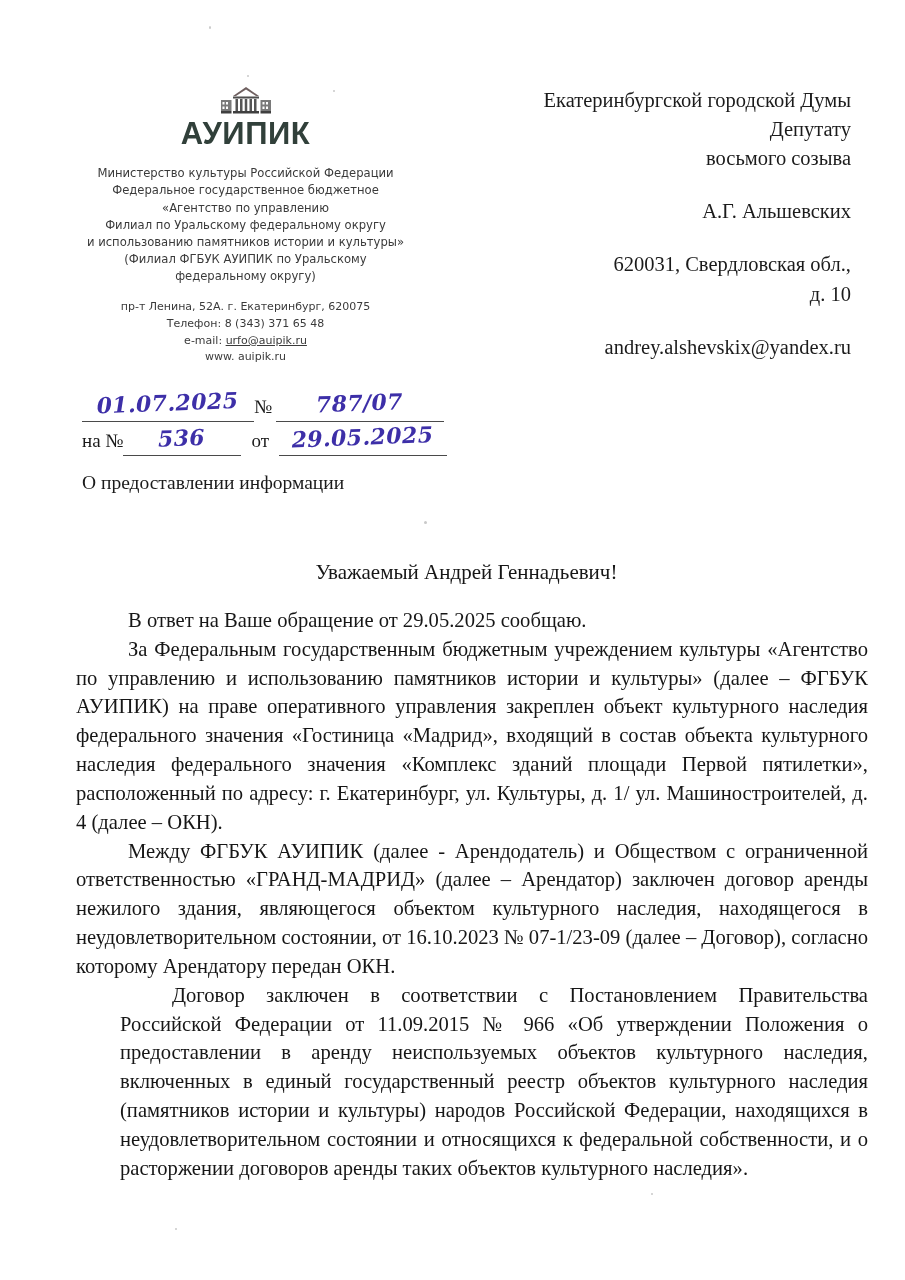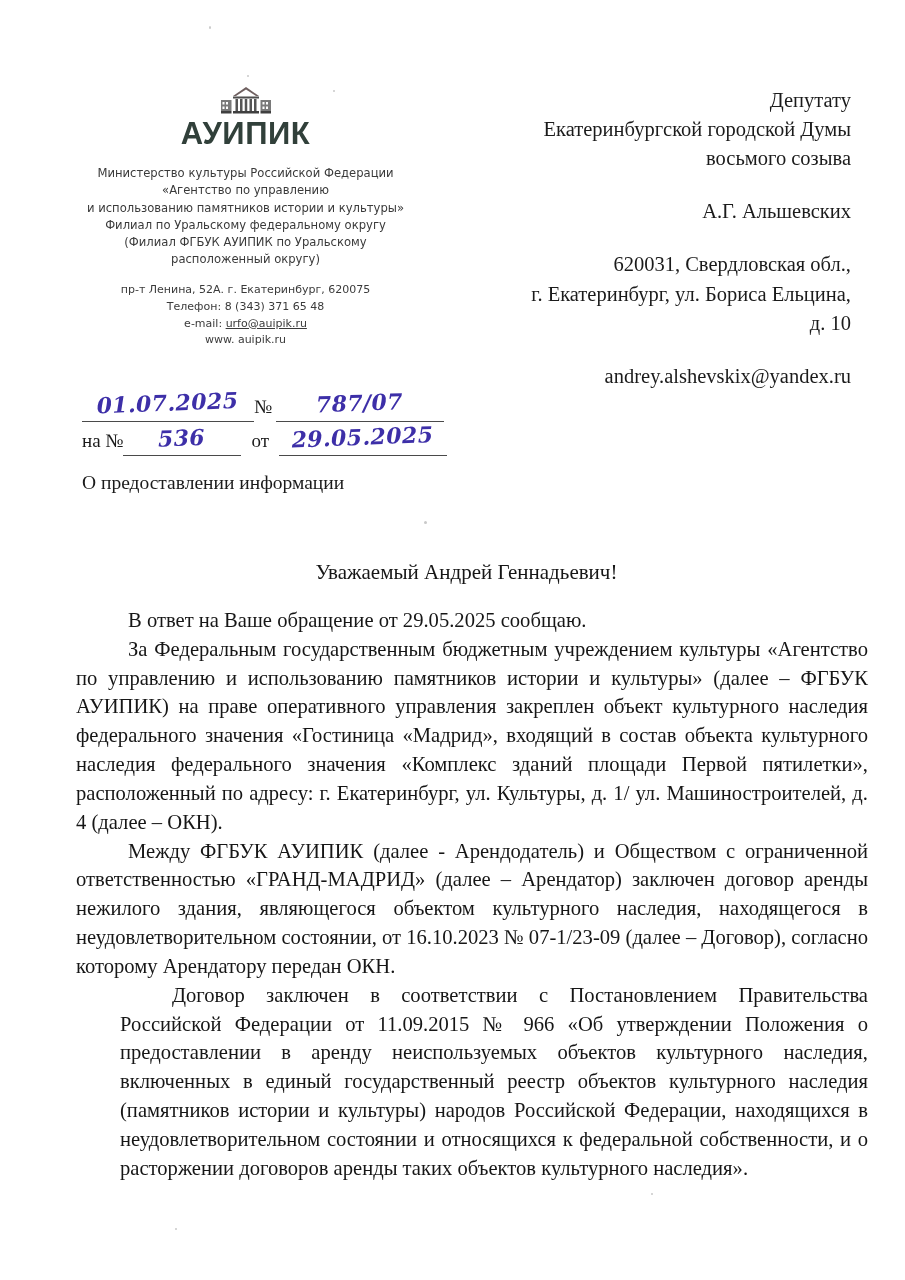--- a/index.html
+++ b/index.html
@@ -205,45 +205,45 @@
       <rect x="102" y="32" width="4" height="5" fill="#ffffff"></rect>
       <rect x="95" y="41" width="4" height="5" fill="#ffffff"></rect>
       <rect x="102" y="41" width="4" height="5" fill="#ffffff"></rect>
       <rect x="91" y="50" width="21" height="5" fill="#3f3f3f"></rect>
     </svg>
 
     <div class="wordmark">АУИПИК</div>
 
     <div class="org-lines">
       <div>Министерство культуры Российской Федерации</div>
+      <div>Федеральное государственное бюджетное</div>
       <div>«Агентство по управлению</div>
+      <div>Филиал по Уральскому федеральному округу</div>
       <div>и использованию памятников истории и культуры»</div>
-      <div>Филиал по Уральскому федеральному округу</div>
       <div>(Филиал ФГБУК АУИПИК по Уральскому</div>
-      <div>расположенный округу)</div>
+      <div>федеральному округу)</div>
     </div>
 
     <div class="contact-lines">
       <div>пр-т Ленина, 52А. г. Екатеринбург, 620075</div>
       <div>Телефон: 8 (343) 371 65 48</div>
       <div><span>e-mail: </span><span class="mail-link">urfo@auipik.ru</span></div>
       <div>www. auipik.ru</div>
     </div>
   </div>
 
   <div class="addressee">
     <div class="blk">
+      <div>Екатеринбургской городской Думы</div>
       <div>Депутату</div>
-      <div>Екатеринбургской городской Думы</div>
       <div>восьмого созыва</div>
     </div>
     <div class="blk">А.Г. Альшевских</div>
     <div class="blk">
       <div>620031, Свердловская обл.,</div>
-      <div>г. Екатеринбург, ул. Бориса Ельцина,</div>
       <div>д. 10</div>
     </div>
     <div class="blk">andrey.alshevskix@yandex.ru</div>
   </div>
 
   <div class="registration">
     <div class="reg-row">
       <div class="reg-field f-date">
         <span class="hand">01.07.2025</span>
       </div>

